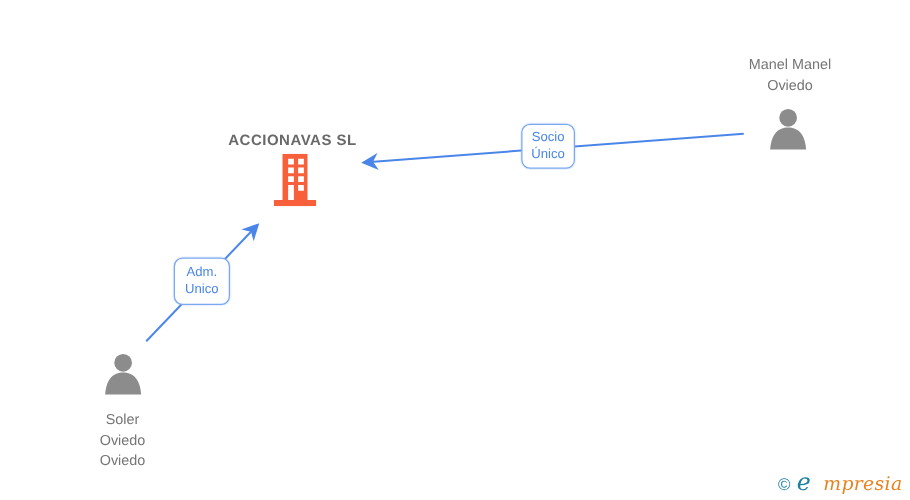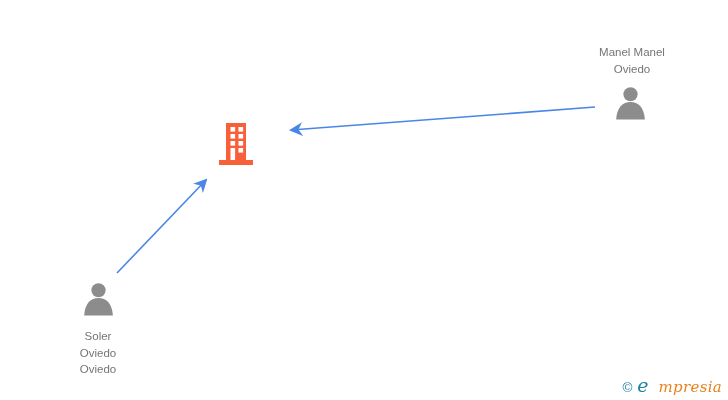--- a/index.html
+++ b/index.html
@@ -64,35 +64,44 @@
   <svg class="edges" viewBox="0 0 728 400">
     <defs>
       <marker id="arrow" viewBox="0 0 10 10" refX="8.5" refY="5" markerWidth="8.5" markerHeight="8.5" orient="auto-start-reverse">
         <path d="M0,0 L10,5 L0,10 L3,5 Z" fill="#4a86e8"></path>
       </marker>
     </defs>
     <line x1="595" y1="107" x2="291" y2="130" stroke="#4a86e8" stroke-width="1.6" marker-end="url(#arrow)"></line>
     <line x1="117" y1="273" x2="206" y2="180" stroke="#4a86e8" stroke-width="1.6" marker-end="url(#arrow)"></line>
   </svg>
 
+  <div class="company-title">ACCIONAVAS SL</div>
   <div class="building-wrap">
     <svg width="34" height="42" viewBox="0 0 34 42">
       <rect x="7" y="0" width="20" height="39" fill="#F8603C"></rect>
       <rect x="0" y="37" width="34" height="5" fill="#F8603C"></rect>
       <rect x="11.5" y="4" width="4.6" height="4.6" fill="#ffffff"></rect>
       <rect x="19.5" y="4" width="4.6" height="4.6" fill="#ffffff"></rect>
       <rect x="11.5" y="11" width="4.6" height="4.6" fill="#ffffff"></rect>
       <rect x="19.5" y="11" width="4.6" height="4.6" fill="#ffffff"></rect>
       <rect x="11.5" y="18" width="4.6" height="4.6" fill="#ffffff"></rect>
       <rect x="19.5" y="18" width="4.6" height="4.6" fill="#ffffff"></rect>
       <rect x="11.5" y="25" width="4.6" height="12" fill="#ffffff"></rect>
       <rect x="19.5" y="25" width="4.6" height="4.6" fill="#ffffff"></rect>
     </svg>
   </div>
 
+  <div class="rel-box rel-box-socio">
+    <div>Socio</div>
+    <div>Único</div>
+  </div>
+  <div class="rel-box rel-box-adm">
+    <div>Adm.</div>
+    <div>Unico</div>
+  </div>
 
   <div class="person-label person-label-top-right">
     <span>Manel Manel</span>
     <span>Oviedo</span>
   </div>
   <div class="person-icon person-icon-top-right">
     <svg width="35" height="34" viewBox="0 0 36 34">
       <circle cx="18" cy="8" r="7.3" fill="#8C8C8C"></circle>
       <path d="M18,16 C10,16 4.2,21 3.2,34 L32.8,34 C31.8,21 26,16 18,16 Z" fill="#8C8C8C"></path>
     </svg>

